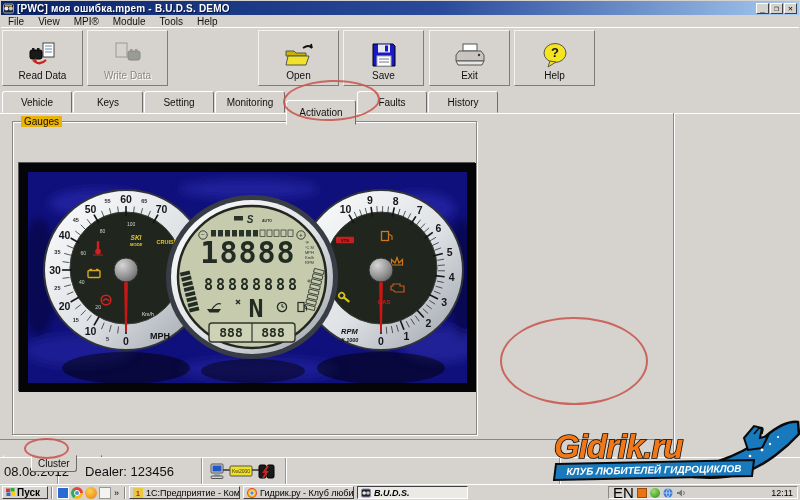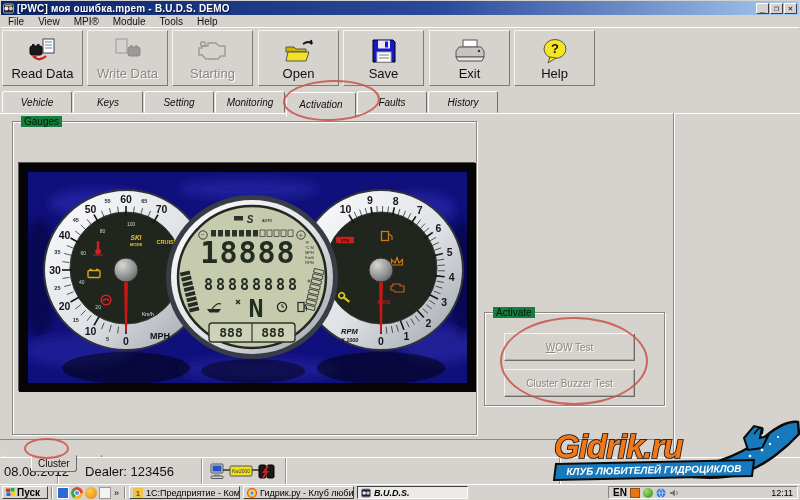--- a/index.html
+++ b/index.html
@@ -23,37 +23,37 @@
   .menubar { position:absolute; left:1px; top:15px; right:1px; height:13px; background:#d6d3ce;
     display:flex; align-items:center; border-bottom:1px solid #fff; }
   .menuitem { font-size:10px; padding:0 7px; color:#101010; }
 
   
   .toolbar { position:absolute; left:0; top:28px; width:800px; height:60px; background:#d6d3ce; }
   .tbtn { position:absolute; top:2px; height:56px; width:81px; background:#d6d3ce;
     border:1px solid; border-color:#f4f3f0 #7e7c77 #7e7c77 #f4f3f0;
     display:flex; flex-direction:column; align-items:center; justify-content:flex-end; padding-bottom:4px; }
   .tbtn .icn { height:30px; display:flex; align-items:center; justify-content:center; }
-  .tbtn .lbl { font-size:13px; color:#101010; }
+  .tbtn .lbl { font-size:10px; color:#101010; }
   .tbtn.disabled .lbl { color:#8a8880; text-shadow:1px 1px 0 #fff; }
 
   
-  .tabrow { position:absolute; left:0; top:88px; width:800px; height:25px;font-style:italic; }
+  .tabrow { position:absolute; left:0; top:88px; width:800px; height:25px; }
   .tab { position:absolute; top:3px; height:22px; width:70px; background:#d6d3ce;
     border:1px solid; border-color:#fff #6e6c68 transparent #fff; border-radius:3px 3px 0 0;
     font-size:10px; color:#101010; display:flex; align-items:center; justify-content:center; }
-  .tab.active { top:4px; height:25px; z-index:3; }
+  .tab.active { top:12px; height:25px; z-index:3; }
 
   
   .content { position:absolute; left:0; top:113px; width:800px; height:327px; background:#d6d3ce;
     border-top:1px solid #fff; }
   .vdivider { position:absolute; left:673px; top:113px; width:2px; height:344px;
     border-left:1px solid #8a8880; border-right:1px solid #fff; }
   .groupbox { position:absolute; border:1px solid #8a8880; box-shadow:1px 1px 0 #fff, inset 1px 1px 0 #fff; }
-  .groupbox .legend { position:absolute; top:-6px; left:8px; background:#15803d; padding:0 3px;
+  .groupbox .legend { position:absolute; top:-6px; left:8px; background:#eab308; padding:0 3px;
     font-size:10px; color:#101010; }
   #gauges-box { left:12px; top:121px; width:465px; height:314px; }
   #activate-box { left:484px; top:312px; width:181px; height:94px; }
   .xpbtn { position:absolute; left:19px; width:131px; height:28px; background:#d6d3ce;
     border:1px solid; border-color:#f4f3f0 #6e6c68 #6e6c68 #f4f3f0; box-shadow:inset -1px -1px 0 #aeaca6;
     font-size:10px; color:#8a8880; text-shadow:1px 1px 0 #fff; display:flex; align-items:center; justify-content:center; }
   .xpbtn .accel { text-decoration:underline; }
 
   
   #cluster-wrap { position:absolute; left:18px; top:162px; width:457px; height:229px;
@@ -94,21 +94,21 @@
   .chrome { border-radius:50%; background:conic-gradient(from -30deg,#ea4335 0 120deg,#fbbc05 0 240deg,#34a853 0 360deg); }
   .chrome::after { content:''; position:absolute; inset:3px; background:#4a90e2; border:1px solid #fff; border-radius:50%; }
   .qlmore { font-size:9px; color:#000; margin:0 2px; }
   .taskitem { height:13px; width:111px; background:#d6d3ce; border:1px solid;
     border-color:#fff #404040 #404040 #fff; display:flex; align-items:center; gap:3px; padding:0 3px;
     font-size:9px; color:#000; margin-right:3px; overflow:hidden; white-space:nowrap; }
   .taskitem.active { background:#eceae4; border-color:#404040 #fff #fff #404040; font-weight:bold;font-style:italic; }
   .tico { width:10px; height:10px; flex:none; }
   .tray { position:absolute; right:2px; top:1px; height:13px; width:190px; border:1px solid;
     border-color:#8a8880 #fff #fff #8a8880; display:flex; align-items:center; gap:3px; padding:0 4px; }
-  .tray .lang { font-size:10px; font-weight:bold; color:#000;text-align:center; }
+  .tray .lang { font-size:15px; font-weight:normal; color:#000;text-align:center; }
   .trayicon { width:10px; height:10px; flex:none; }
   .tray .clock { margin-left:auto; font-size:9px; color:#000; }
 </style>
 </head>
 <body>
 
 <div id="screen">
 
   <div class="titlebar">
     <svg class="ticon" viewBox="0 0 11 11">
@@ -154,29 +154,20 @@
     <div class="tbtn disabled" style="left:87px">
       <span class="icn">
         <svg width="30" height="26" viewBox="0 0 30 26">
           <rect x="3" y="1" width="11" height="14" fill="#d6d3ce" stroke="#999"></rect>
           <rect x="15" y="9" width="12" height="9" rx="2" fill="#9a9a96" stroke="#888"></rect>
           <rect x="17" y="7" width="2.5" height="2" fill="#9a9a96"></rect>
             <rect x="22" y="7" width="2.5" height="2" fill="#9a9a96"></rect>
         </svg>
       </span>
       <span class="lbl">Write Data</span>
-    </div>
-    <div class="tbtn disabled" style="left:172px">
-      <span class="icn">
-        <svg width="34" height="26" viewBox="0 0 34 26">
-          <path d="M6 8 h6 v-3 h8 l3 3 h6 v10 h-4 l-3 3 H10 l-4 -4 H3 v-7 h3 z" fill="none" stroke="#9a9a96" stroke-width="1.4"></path>
-          <circle cx="7" cy="6" r="2.4" fill="none" stroke="#9a9a96" stroke-width="1.4"></circle>
-        </svg>
-      </span>
-      <span class="lbl">Starting</span>
     </div>
     <div class="tbtn" style="left:258px">
       <span class="icn">
         <svg width="32" height="28" viewBox="0 0 32 28">
           <path d="M20 7 Q26 3 29 7 L26 5 M29 7 L28 3" fill="none" stroke="#111" stroke-width="1.8"></path>
           <path d="M3 10 h8 l2 2 h10 v3 h-20 z" fill="#c8b400" stroke="#555"></path>
           <path d="M5 15 h21 l-3 9 H3 z" fill="#f0e228" stroke="#555"></path>
         </svg>
       </span>
       <span class="lbl">Open</span>
@@ -508,29 +499,20 @@
           <path d="M3 -2 l2.5 1.5 v4" fill="none" stroke="#222c22" stroke-width="1"></path>
         </g>
         <rect x="-43" y="46" width="86" height="19" rx="3" fill="#ced3b8" stroke="#30342a" stroke-width="1.4"></rect>
         <line x1="0" y1="46" x2="0" y2="65" stroke="#30342a" stroke-width="1.2"></line>
         <text class="lcdmono" x="-21" y="60" font-size="13" fill="#222c22" text-anchor="middle">888</text>
         <text class="lcdmono" x="21" y="60" font-size="13" fill="#222c22" text-anchor="middle">888</text>
       </g>
     </svg>
   </div>
 
-  <div class="groupbox" id="activate-box">
-    <span class="legend">Activate</span>
-    <div class="xpbtn" style="top:20px">
-      <span><span class="accel">W</span><span>OW Test</span></span>
-    </div>
-    <div class="xpbtn" style="top:56px">
-      <span>Cluster Buzzer Test</span>
-    </div>
-  </div>
 
   <div class="modtabs">
     <div class="modtab" style="left:3px">ECM</div>
     <div class="modtab active" style="left:31px">Cluster</div>
     <div class="modtab" style="left:72px">iBR</div>
   </div>
 
   <div class="statusbar">
     <div class="sfield" style="left:0;width:58px;padding-left:4px">08.08.2012</div>
     <div class="sfield" style="left:58px;width:144px;justify-content:center">Dealer: 123456</div>

